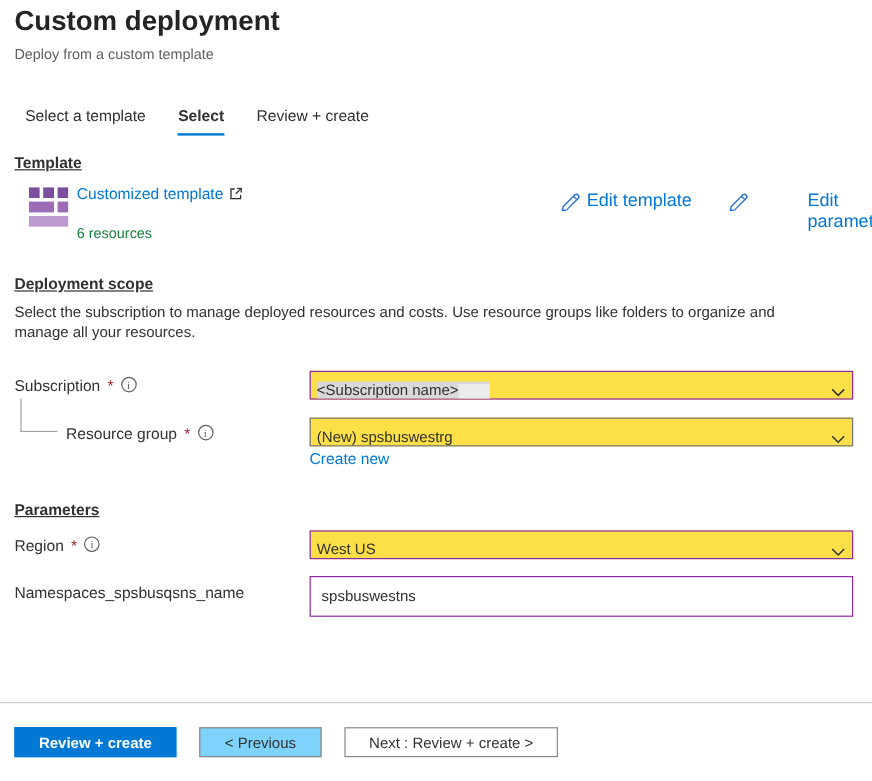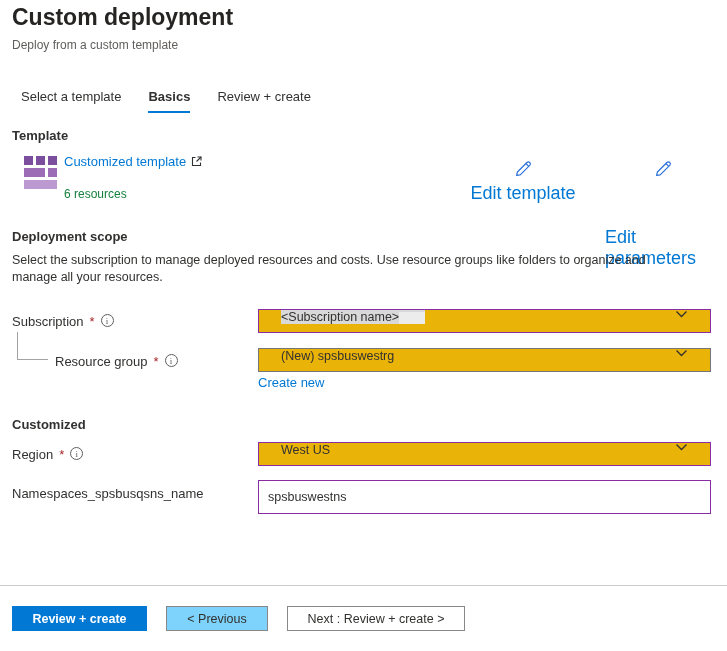--- a/index.html
+++ b/index.html
@@ -8,53 +8,53 @@
     position:relative; width:727px; height:651px; background:#ffffff;
     font-family:"Liberation Sans", sans-serif; color:#323130; overflow:hidden;
   }
   .page-title { position:absolute; left:12px; top:4px; font-size:23px; font-weight:700; color:#252423; }
   .page-subtitle { position:absolute; left:12px; top:38px; font-size:12px; color:#5f5e5c; }
 
   .tabs { position:absolute; left:21px; top:89px; display:flex; gap:27px; }
   .tab { font-size:13px; color:#323130; padding-bottom:7px; border-bottom:2px solid transparent; cursor:pointer; }
   .tab.active { font-weight:700; border-bottom-color:#0078d4; }
 
-  .section-heading { position:absolute; font-size:13px; font-weight:700; color:#323130; }
+  .section-heading { position:absolute; font-size:13px; font-weight:700; color:#323130;text-decoration:underline; }
   #template-heading { left:12px; top:128px; }
   #scope-heading { left:12px; top:229px; }
   #params-heading { left:12px; top:417px; }
 
   .template-icon { position:absolute; left:24px; top:156px; width:33px; height:33px; }
   .template-link { position:absolute; left:64px; top:154px; display:flex; align-items:center; gap:5px;
                    font-size:13px; color:#0078d4; cursor:pointer; }
   .template-resources { position:absolute; left:64px; top:187px; font-size:12px; color:#15803d;text-align:right; }
 
-  .action-link { position:absolute; top:159px; width:116px; display:flex; flex-direction:column;
-                 align-items:center; gap:4px; color:#0078d4; font-size:18px; cursor:pointer; }
+  .action-link { position:absolute; top:159px; width:116px; display:flex; flex-direction:row;
+                 align-items:flex-start; gap:4px; color:#0078d4; font-size:15px; cursor:pointer; }
   #edit-template { left:465px; }
   #edit-parameters { left:605px;gap:48px; }
 
   .scope-desc { position:absolute; left:12px; top:252px; width:674px; font-size:12.5px;
                 line-height:17px; color:#323130; }
 
   .field-label { position:absolute; display:flex; gap:6px; font-size:13px; color:#323130; }
   #label-subscription { left:12px; top:314px; }
   #label-resource-group { left:55px; top:354px; }
   #label-region { left:12px; top:447px; }
   #label-namespace { left:12px; top:486px; }
   .required { color:#a4262c; font-size:13px; }
   .info-icon { width:13px; height:13px; border:1px solid #5f5e5c; border-radius:50%; color:#5f5e5c;
                display:inline-flex; align-items:center; justify-content:center;
                font-size:9px; font-family:"Liberation Serif", serif; cursor:default; }
 
   .connector { position:absolute; left:17px; top:332px; width:31px; height:28px;
                border-left:1px solid #a3a3a3; border-bottom:1px solid #a3a3a3; }
 
-  .control { position:absolute; left:258px; width:453px; height:24px; display:flex; align-items:flex-start;
-             padding:0 22px; font-size:12.5px; background:#eab308; color:#323130; }
+  .control { position:absolute; left:258px; width:453px; height:24px; display:flex; align-items:flex-end;
+             padding:0 5px; font-size:12.5px; background:#fde047; color:#323130; }
   .dropdown { justify-content:space-between; cursor:pointer; }
   .border-purple { border:1px solid #8a2da5; }
   .border-grey { border:1px solid #767676; }
   #dd-subscription { top:309px; }
   #dd-resource-group { top:348px; }
   #dd-region { top:442px; }
 
   .sub-highlight { background:#d9d9d9; }
   .sub-highlight::after { content:""; display:inline-block; width:26px; height:12px;
                           background:#ececec; vertical-align:middle; }
@@ -78,21 +78,21 @@
 </head>
 <body>
 
 <div class="screen">
 
   <div class="page-title">Custom deployment</div>
   <div class="page-subtitle">Deploy from a custom template</div>
 
   <div class="tabs">
     <div class="tab">Select a template</div>
-    <div class="tab active">Basics</div>
+    <div class="tab active">Select</div>
     <div class="tab">Review + create</div>
   </div>
 
   <div class="section-heading" id="template-heading">Template</div>
 
   <span class="template-icon">
     <svg width="33" height="33" viewBox="0 0 33 33">
       <rect x="0" y="0" width="9" height="9" fill="#7b4f9d"></rect>
       <rect x="12" y="0" width="9" height="9" fill="#7b4f9d"></rect>
       <rect x="24" y="0" width="9" height="9" fill="#7b4f9d"></rect>
@@ -165,21 +165,21 @@
   <div class="control dropdown border-grey" id="dd-resource-group">
     <span>(New) spsbuswestrg</span>
     <span>
       <svg width="13" height="9" viewBox="0 0 13 9" fill="none" stroke="#323130" stroke-width="1.3">
         <path d="M1.5 1.5 L6.5 6.5 L11.5 1.5"></path>
       </svg>
     </span>
   </div>
   <div class="create-new">Create new</div>
 
-  <div class="section-heading" id="params-heading">Customized</div>
+  <div class="section-heading" id="params-heading">Parameters</div>
 
   <div class="field-label" id="label-region">
     <span>Region</span>
     <span class="required">*</span>
     <span class="info-icon">
         <span>i</span>
       </span>
   </div>
   <div class="control dropdown border-purple" id="dd-region">
     <span>West US</span>

